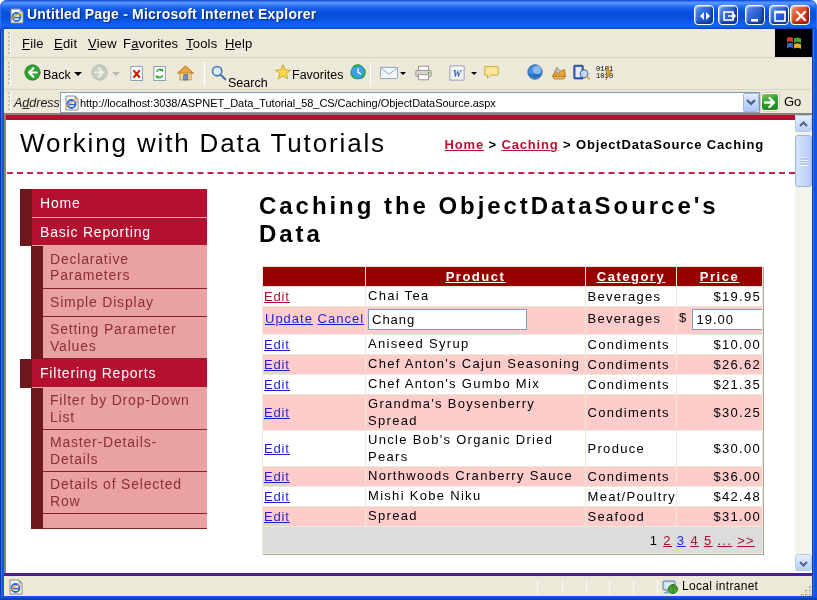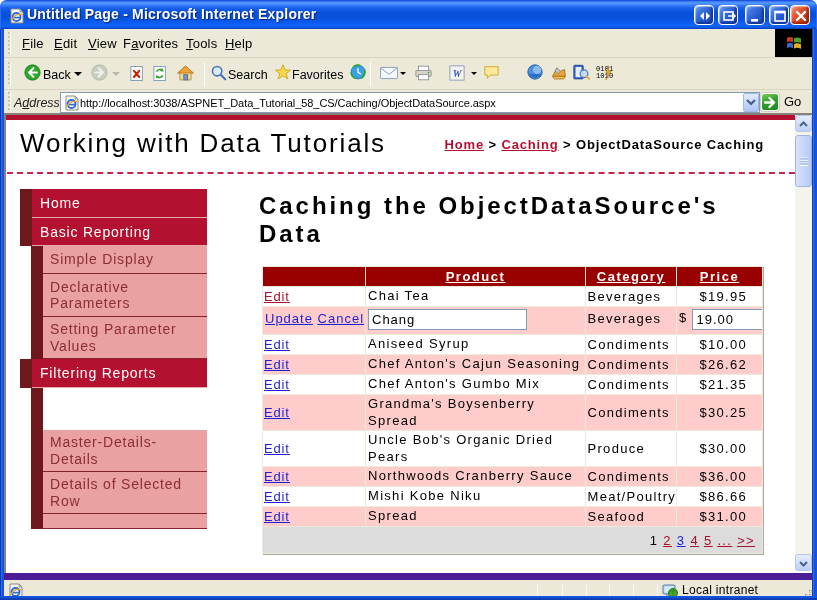--- a/index.html
+++ b/index.html
@@ -61,38 +61,38 @@
 
 
 #h2 { position:absolute; left:253px; top:77px; width:475px; font-size:24px; font-weight:bold; color:#000; letter-spacing:2.95px; line-height:28px; }
 #grid { position:absolute; left:256px; top:151px; width:500px; box-shadow:1px 1px 0 #AAA89C; border-collapse:collapse; table-layout:fixed; font-size:13px; letter-spacing:1.3px; }
 #grid td, #grid th { border:1px solid #EDEAD9; overflow:hidden; white-space:nowrap; padding:0 2px; }
 #grid th { background:#990000; color:#fff; text-align:center; letter-spacing:1.5px; }
 #grid th a { color:#fff; }
 #grid .alt td { background:#FFCCCC; }
 #grid td.prod { padding-left:2px; white-space:normal; line-height:16.5px; }
 #grid td.cat { padding-left:1.5px; }
-#grid td.price { text-align:right; padding-right:15px; }
+#grid td.price { text-align:right; padding-right:1px; }
 #grid a.e1 { color:#A61230; }
 #grid a { color:#1F1FD4; }
 #grid td.ecell { padding-left:1px; padding-right:0; letter-spacing:0.85px; }
 #grid tr.edit td { padding-bottom:5px; } #grid input { height:21px; margin-bottom:-2px; border:1px solid #7F9DB9; font-family:"Liberation Sans",sans-serif; font-size:13px; letter-spacing:1.0px; padding:0 0 0 3px; vertical-align:middle; }
 #grid tr.pager td { background:#DCDCDC; text-align:right; padding-right:7px; border-top:1px solid #EDEAD9;margin-top:12px; }
 #grid tr.pager a { margin-left:5px; color:#A61230; }
 #grid tr.pager a.cur3 { color:#2222DD; }
 
 
 #scrollbar { left:795px; top:115px; width:17px; height:456px; background:#F5F4EA; }
 .sb-btn { position:absolute; left:0; width:17px; height:17px; border:1px solid #B4C8EF; border-radius:3px;
   background:linear-gradient(180deg,#E8EFFD 0%,#D2E0FB 45%,#BCD0F8 100%); }
 #sb-thumb { position:absolute; left:0; top:20px; width:17px; height:52px; border:1px solid #9CB4E4; border-radius:3px;
   background:linear-gradient(90deg,#D8E4FC 0%,#C6D7FA 50%,#B4CAF8 100%); }
 
 
-#statusbar { left:4px; top:573px; width:809px; height:23px; background:#ECE9D8; border-top:7px solid #4c1d95; }
+#statusbar { left:4px; top:573px; width:809px; height:23px; background:#ECE9D8; border-top:3px solid #4c1d95; }
 .s-sep { position:absolute; top:4px; width:1px; height:15px; background:#C8C4B2; border-right:1px solid #FAF8F0; }
 #zone-text { position:absolute; left:678px; top:3px; font-size:12px; color:#000; letter-spacing:0.3px; }
 
 
 #b-left { left:0; top:29px; width:4px; height:567px; background:linear-gradient(90deg,#0A38A8 0 1px,#2E6EF2 1px 2px,#1552E0 2px 4px); }
 #b-right { left:812px; top:29px; width:5px; height:567px; background:linear-gradient(90deg,#0F3FB5 0 1px,#2E6EF2 1px 2px,#1552E0 2px 5px); }
 #b-bottom { left:0; top:596px; width:817px; height:4px; background:linear-gradient(180deg,#1552E0 0 2px,#0F3FB5 2px 4px); }
 </style>
 </head>
 <body>
@@ -180,21 +180,21 @@
     <svg style="position:absolute; left:172px; top:6px;" width="19" height="18" viewBox="0 0 22 20">
         <path d="M11 2 L2 10 L4.5 10 L4.5 18 L17.5 18 L17.5 10 L20 10 Z" fill="#F5D98C" stroke="#B89040"></path>
         <path d="M11 2 L2 10 L20 10 Z" fill="#E8A33D" stroke="#B87820"></path>
         <rect x="9" y="12" width="4.5" height="6" fill="#7A96C8" stroke="#4A66A0"></rect>
       </svg>
     <div class="tsep" style="position:absolute; left:200px; top:4px; height:24px;"></div>
     <svg style="position:absolute; left:206px; top:6px;" width="17" height="18" viewBox="0 0 19 20">
         <circle cx="8" cy="8" r="5.2" fill="#D8ECFA" stroke="#4A76B8" stroke-width="1.8"></circle>
         <path d="M12 12 L17 17" stroke="#4A76B8" stroke-width="2.6" stroke-linecap="round"></path>
       </svg>
-    <div class="abs" style="left:224px; top:10px; font-size:12.5px; color:#000;">Search</div>
+    <div class="abs" style="left:224px; top:18px; font-size:12.5px; color:#000;">Search</div>
     <svg style="position:absolute; left:271px; top:6px;" width="16" height="16" viewBox="0 0 19 19">
         <path d="M9.5 1 L12 7 L18.5 7.3 L13.3 11.3 L15.2 17.8 L9.5 14 L3.8 17.8 L5.7 11.3 L0.5 7.3 L7 7 Z" fill="#FFD94A" stroke="#C8A018" stroke-width="1"></path>
       </svg>
     <div class="abs" style="left:288px; top:10px; font-size:12.5px; color:#000;">Favorites</div>
     <svg style="position:absolute; left:346px; top:6px;" width="16" height="16" viewBox="0 0 19 19">
         <circle cx="9.5" cy="9.5" r="8.2" fill="#3AA0E8" stroke="#1A70B0"></circle>
         <circle cx="9.5" cy="9.5" r="8.2" fill="none" stroke="#2BA52B" stroke-width="2" stroke-dasharray="9 7"></circle>
         <path d="M9.5 5 L9.5 10 L13 12" stroke="#fff" stroke-width="1.6" fill="none"></path>
       </svg>
     <div class="tsep" style="position:absolute; left:366px; top:4px; height:24px;"></div>
@@ -276,42 +276,43 @@
 
     <div id="menu">
       <div class="m-item" style="height:29px;">
           <div class="m-block"></div>
           <div class="m-main">Home</div>
         </div>
       <div class="m-item" style="height:28px;justify-content:center;">
           <div class="m-block"></div>
           <div class="m-main">Basic Reporting</div>
         </div>
+      <div class="m-item" style="height:43px;">
+          <div class="m-ind"></div>
+          <div class="m-block2"></div>
+          <div class="m-sub">Declarative<br>Parameters</div>
+        </div>
       <div class="m-item" style="height:28px;">
           <div class="m-ind"></div>
           <div class="m-block2"></div>
           <div class="m-sub">Simple Display</div>
-        </div>
-      <div class="m-item" style="height:43px;">
-          <div class="m-ind"></div>
-          <div class="m-block2"></div>
-          <div class="m-sub">Declarative<br>Parameters</div>
         </div>
       <div class="m-item" style="height:42px;">
           <div class="m-ind"></div>
           <div class="m-block2"></div>
           <div class="m-sub">Setting Parameter<br>Values</div>
         </div>
       <div class="m-item" style="height:29px;">
           <div class="m-block"></div>
           <div class="m-main">Filtering Reports</div>
         </div>
       <div class="m-item" style="height:42px;">
           <div class="m-ind"></div>
           <div class="m-block2"></div>
+          <div class="m-sub">Filter by Drop-Down<br>List</div>
         </div>
       <div class="m-item" style="height:42px;">
           <div class="m-ind"></div>
           <div class="m-block2"></div>
           <div class="m-sub">Master-Details-<br>Details</div>
         </div>
       <div class="m-item" style="height:42px;">
           <div class="m-ind"></div>
           <div class="m-block2"></div>
           <div class="m-sub">Details of Selected<br>Row</div>
@@ -384,21 +385,21 @@
       <tr style="height:20px;" class="alt">
             <td class="ecell"><a href="#e"><u>Edit</u></a></td>
             <td class="prod">Northwoods Cranberry Sauce</td>
             <td class="cat">Condiments</td>
             <td class="price">$36.00</td>
           </tr>
       <tr style="height:20px;">
             <td class="ecell"><a href="#e"><u>Edit</u></a></td>
             <td class="prod">Mishi Kobe Niku</td>
             <td class="cat">Meat/Poultry</td>
-            <td class="price">$86.66</td>
+            <td class="price">$42.48</td>
           </tr>
       <tr style="height:20px;" class="alt">
             <td class="ecell"><a href="#e"><u>Edit</u></a></td>
             <td class="prod">Spread</td>
             <td class="cat">Seafood</td>
             <td class="price">$31.00</td>
           </tr>
       <tr style="height:27px;" class="pager">
             <td colspan="4"><span style="color:#000;">1</span><a href="#2"><u>2</u></a><a class="cur3" href="#3"><u>3</u></a><a href="#4"><u>4</u></a><a href="#5"><u>5</u></a><a href="#d"><u>...</u></a><a href="#m"><u>&gt;&gt;</u></a></td>
           </tr>

